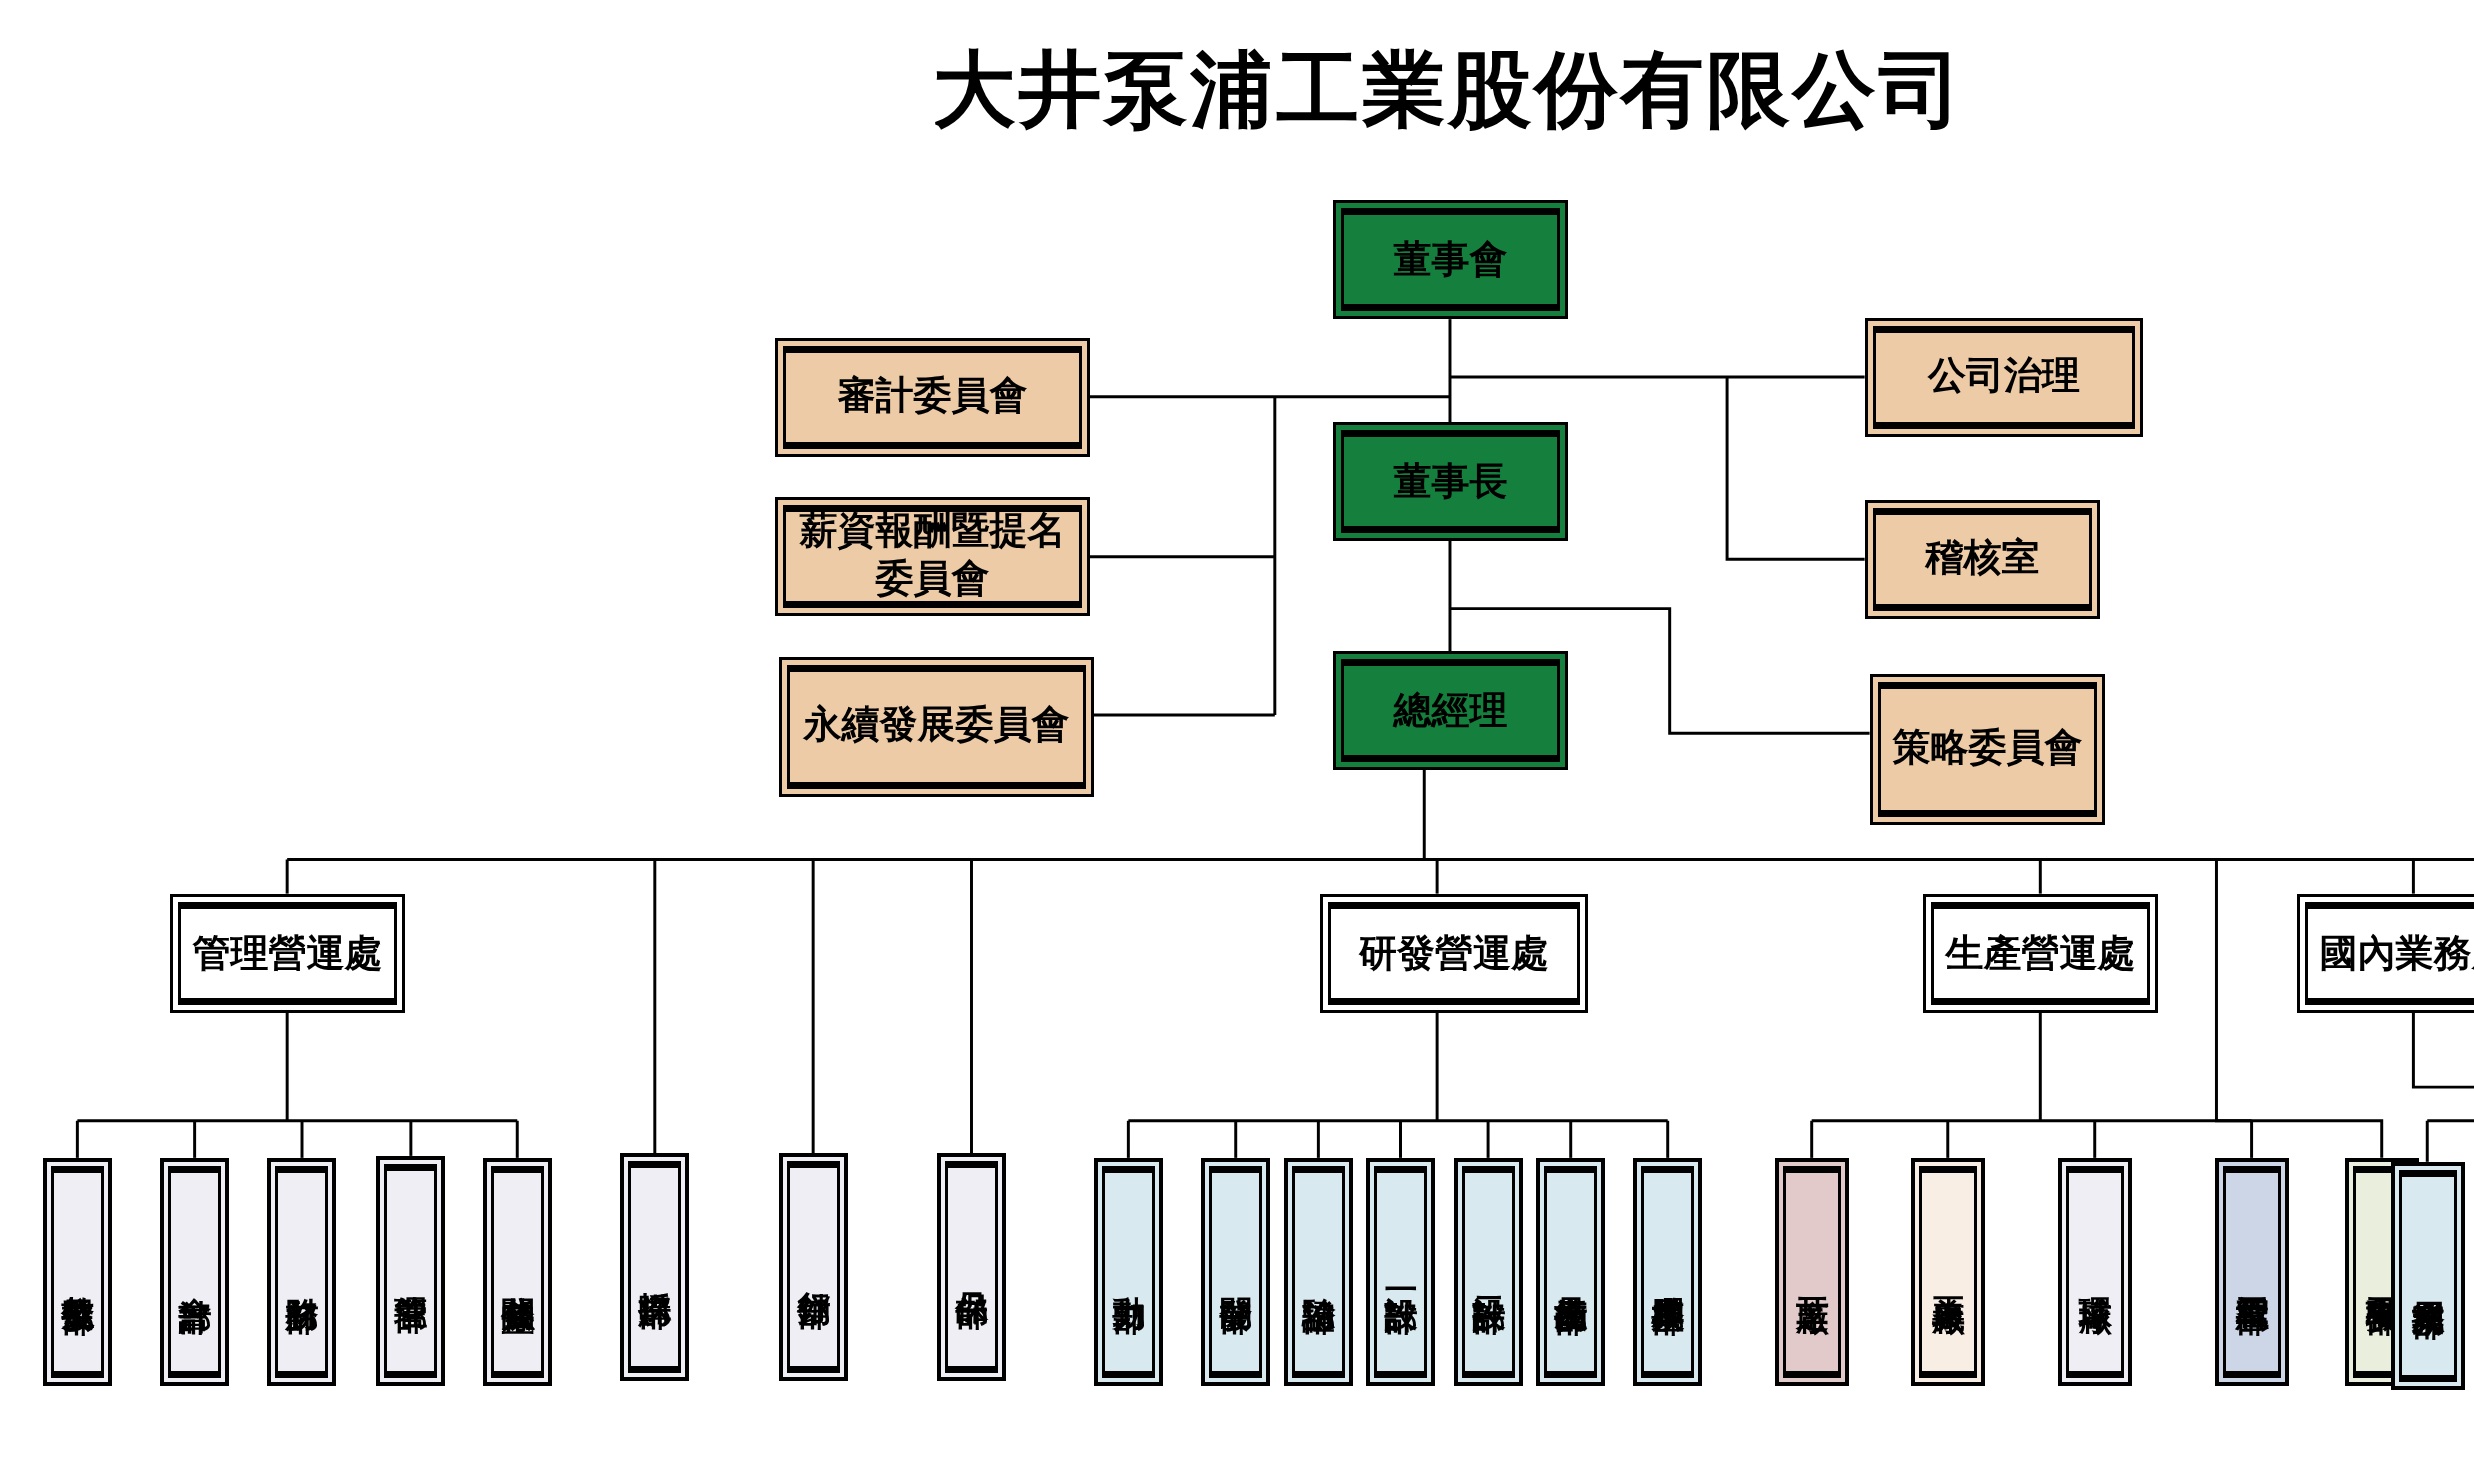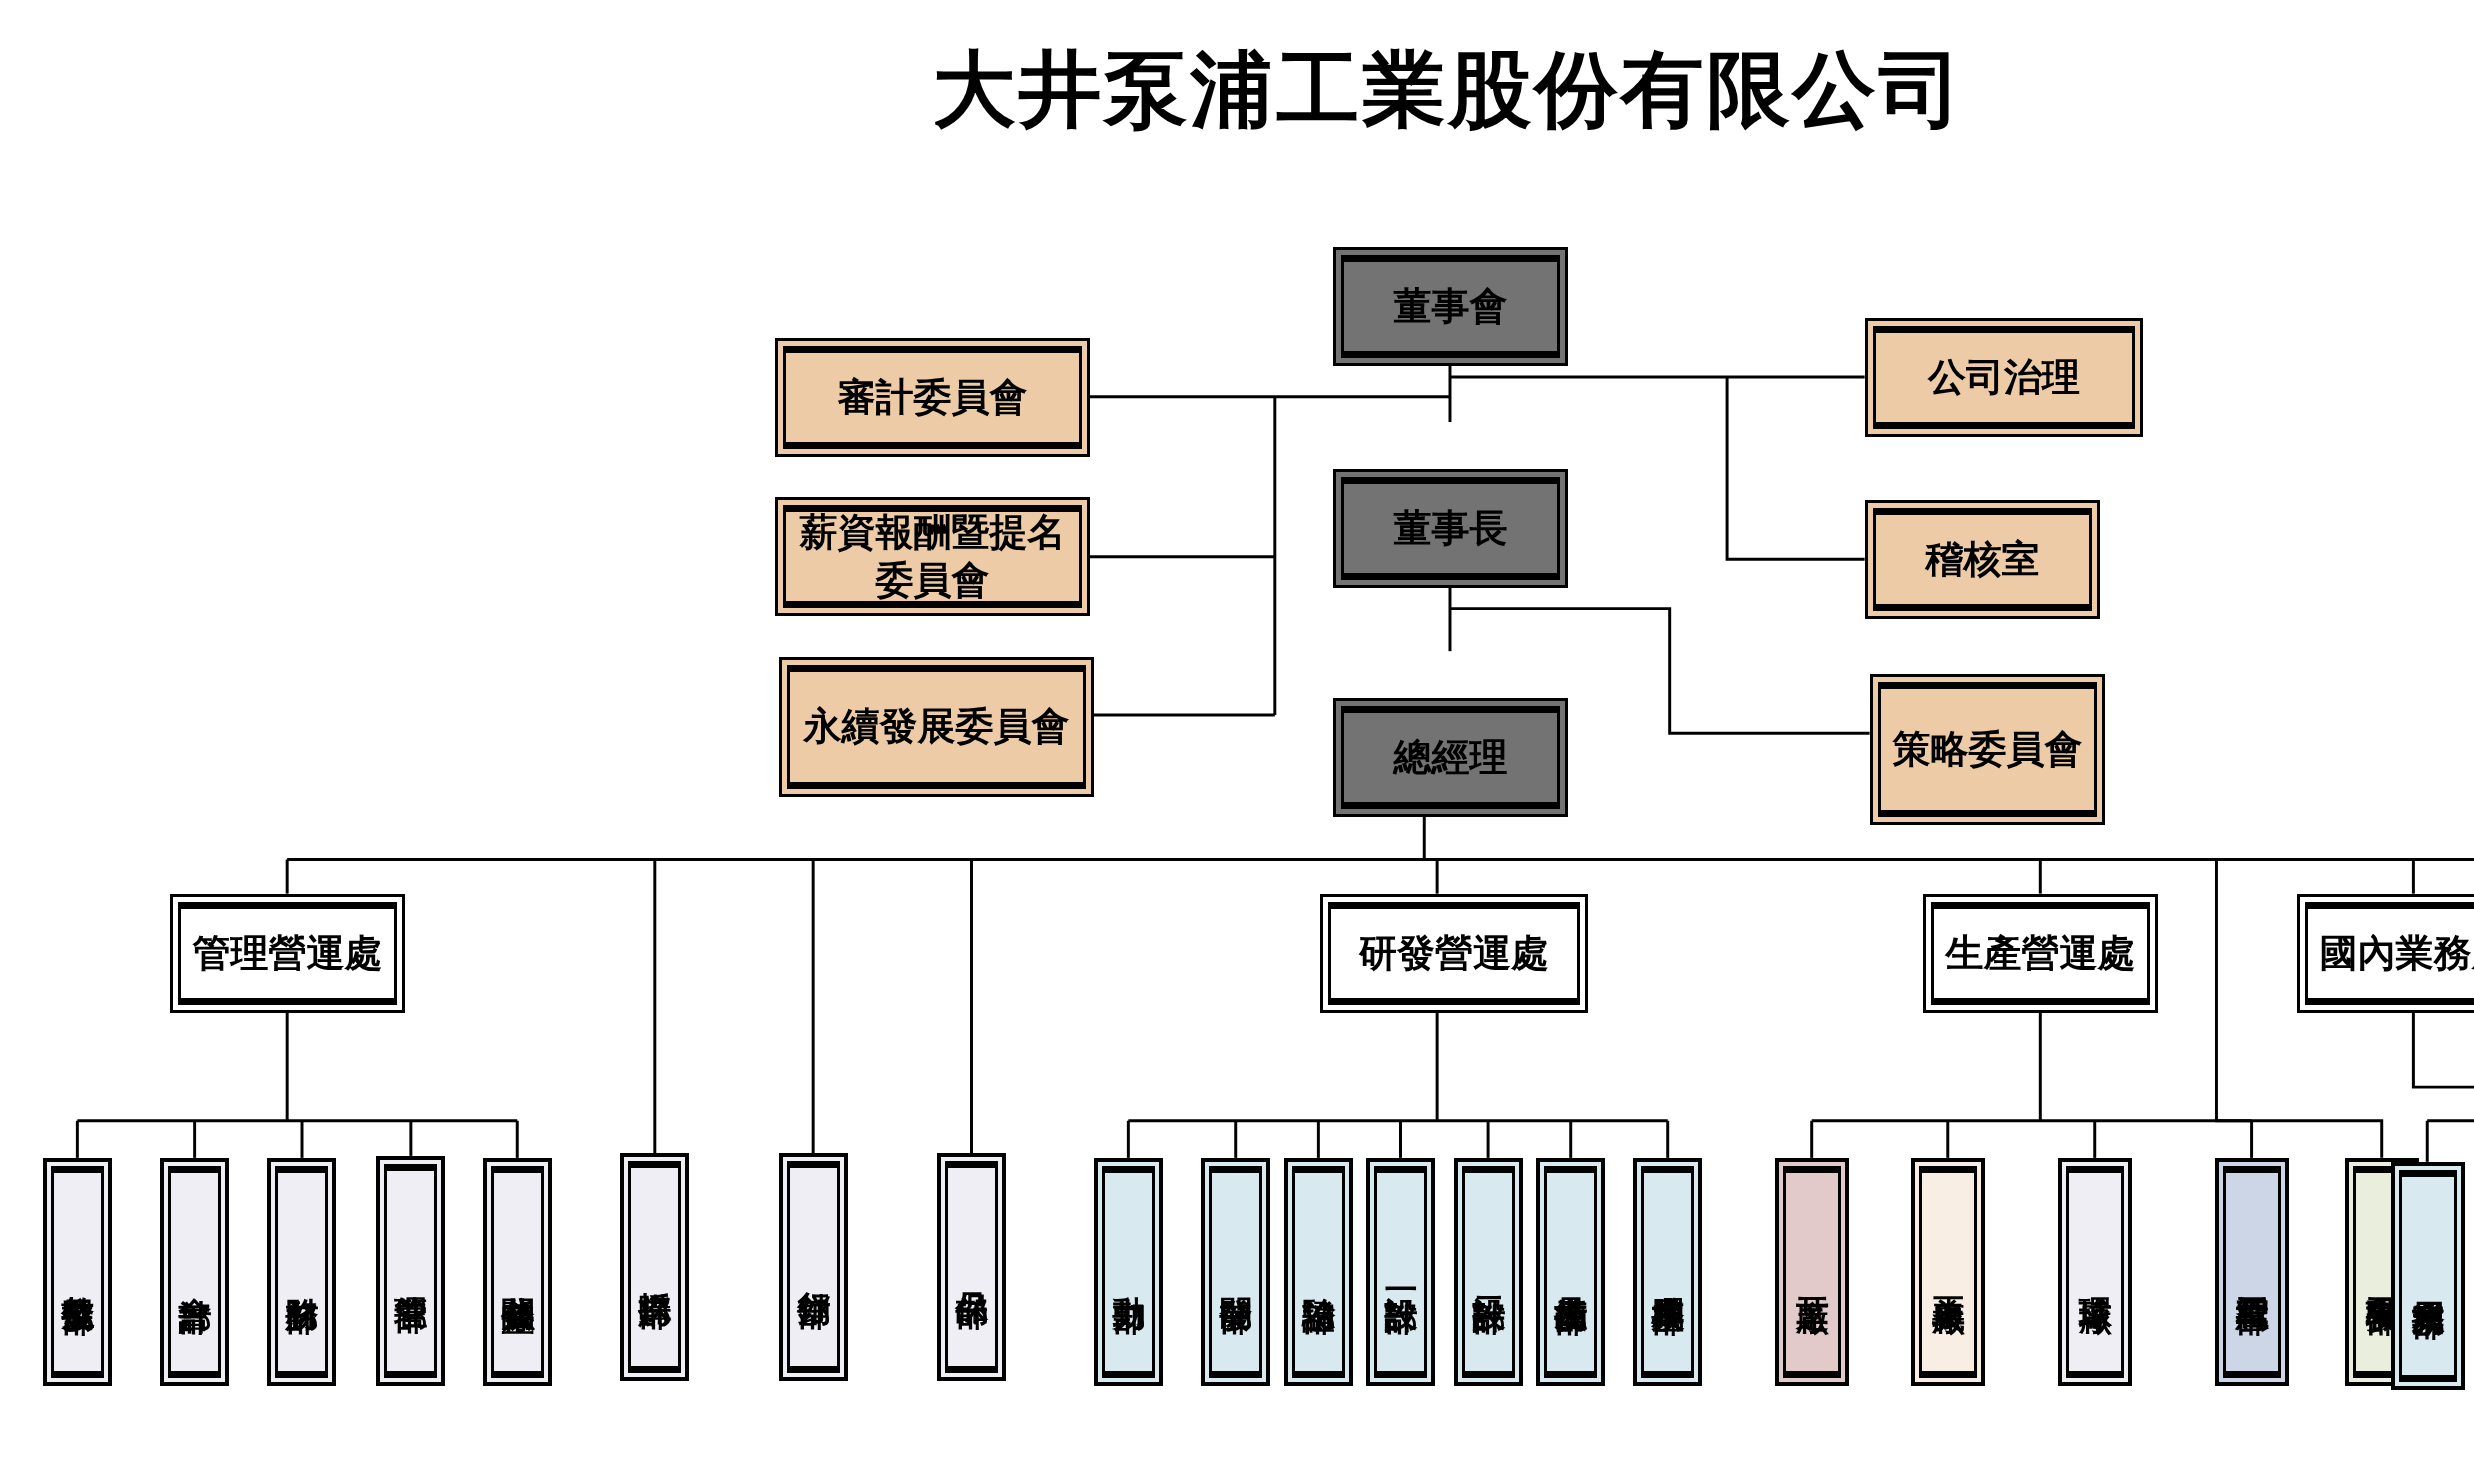--- a/index.html
+++ b/index.html
@@ -10,22 +10,22 @@
   svg#lines { position:absolute; left:0; top:0; }
   .box { position:absolute; box-sizing:border-box; border:3.5px solid #000;
          padding:5px; }
   .box .inner { width:100%; height:100%; box-sizing:border-box;
          border:3.5px solid #000; border-top-width:7px; border-bottom-width:7px;
          display:flex; align-items:center; justify-content:center; text-align:center; }
   .h .inner { font-size:38px; font-weight:bold; line-height:1.25; padding:0 3px; }
   .v .inner { font-size:33px; font-weight:bold; writing-mode:vertical-rl;
               text-orientation:upright; letter-spacing:1px; }
   .v { padding:4px; border-width:4px; }
-  .blue { background:#737373;margin-top:47px; }
-  .orange { background:#ECCBA6; }
+  .blue { background:#15803d; }
+  .orange { background:#ECCBA6;font-family:Liberation Mono, monospace; }
   .white { background:#ffffff; }
   .grey { background:#EFEEF4; }
   .lblue { background:#D8EAF0; }
   .pink { background:#E2CACA; }
   .cream { background:#F8EEE4; }
   .slate { background:#CDD6E6; }
   .green { background:#E9EFDC; }
 </style>
 </head>
 <body>

